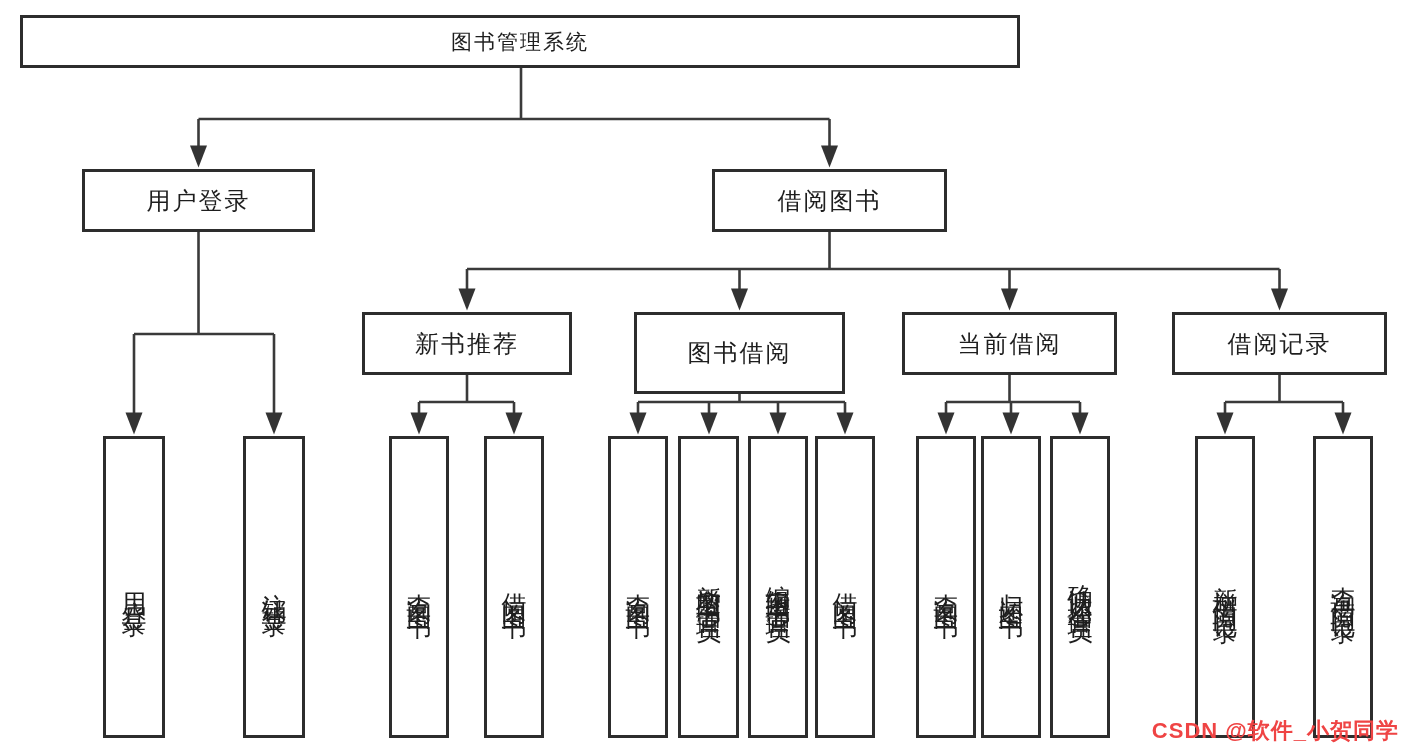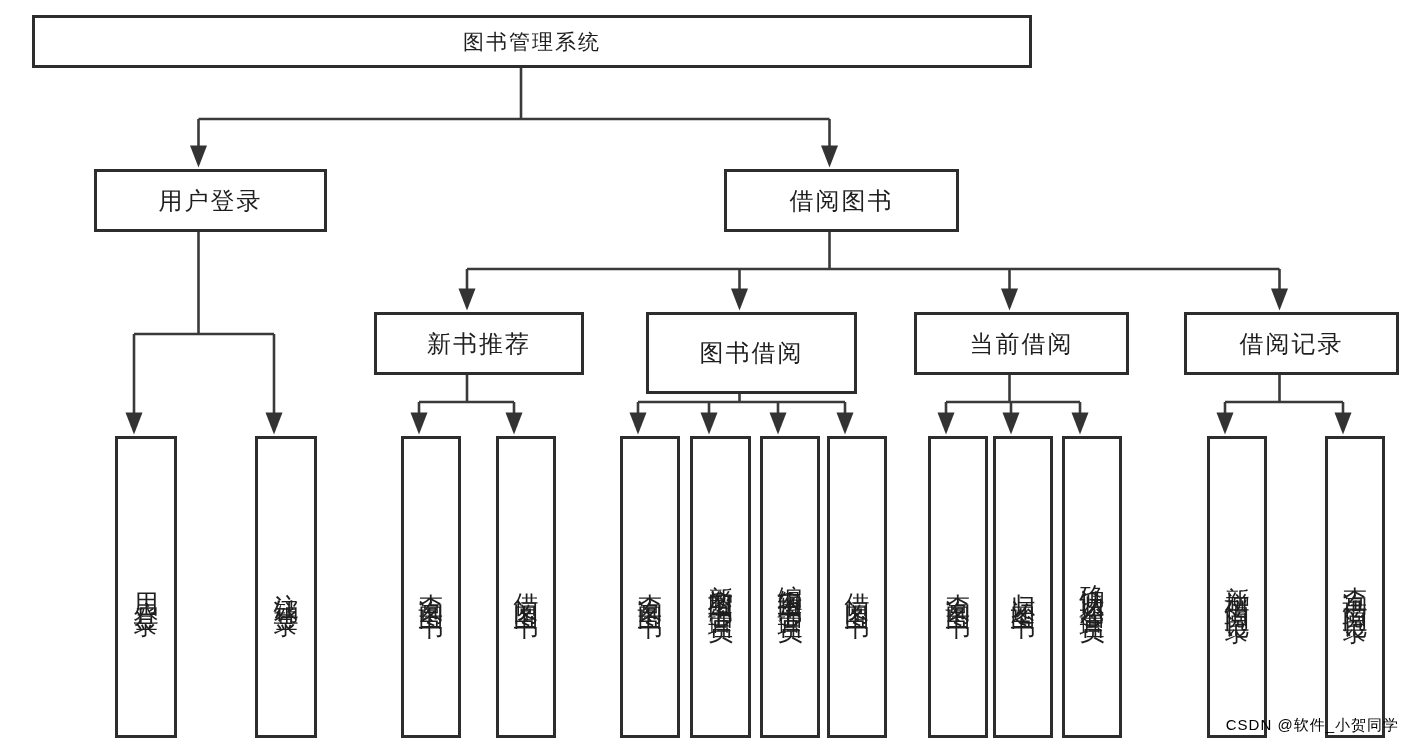--- a/index.html
+++ b/index.html
@@ -20,21 +20,20 @@
   }
   .box {
     position: absolute;
     box-sizing: border-box;
     background: #ffffff;
     border: 3px solid #2d2d2d;
     display: flex;
     align-items: center;
     justify-content: center;
     color: #1e1e1e;
-    margin-left: 12px;
   }
   .h-box { letter-spacing: 2px; }
   #node-root   { left: 20px;  top: 15px;  width: 1000px; height: 53px; font-size: 21px; }
   #node-l2-0   { left: 82px;  top: 169px; width: 233px;  height: 63px; font-size: 24px; }
   #node-l2-1   { left: 712px; top: 169px; width: 235px;  height: 63px; font-size: 24px; }
   #node-l3-0   { left: 362px; top: 312px; width: 210px;  height: 63px; font-size: 24px; }
   #node-l3-1   { left: 634px; top: 312px; width: 211px;  height: 82px; font-size: 24px; }
   #node-l3-2   { left: 902px; top: 312px; width: 215px;  height: 63px; font-size: 24px; text-align: right; }
   #node-l3-3   { left: 1172px;top: 312px; width: 215px;  height: 63px; font-size: 24px; }
   .v-box {
@@ -56,25 +55,26 @@
   #leaf-7  { left: 815px;  width: 60px; }
   #leaf-8  { left: 916px;  width: 60px; }
   #leaf-9  { left: 981px;  width: 60px; }
   #leaf-10 { left: 1050px; width: 60px; letter-spacing: 5px; }
   #leaf-11 { left: 1195px; width: 60px; }
   #leaf-12 { left: 1313px; width: 60px; }
   .watermark {
     position: absolute;
     right: 6px;
     top: 716px;
-    font-size: 15px;
-    color: #000000;
+    font-size: 22px;
+    color: #ef4444;
     letter-spacing: 1px;
     z-index: 5;
     white-space: nowrap;
+    font-weight: bold;
   }
 </style>
 </head>
 <body>
 
 <div class="canvas">
 
   <svg class="connectors" viewBox="0 0 1405 747" xmlns="http://www.w3.org/2000/svg">
     <g stroke="#3a3a3a" stroke-width="2.6" fill="none">
 

